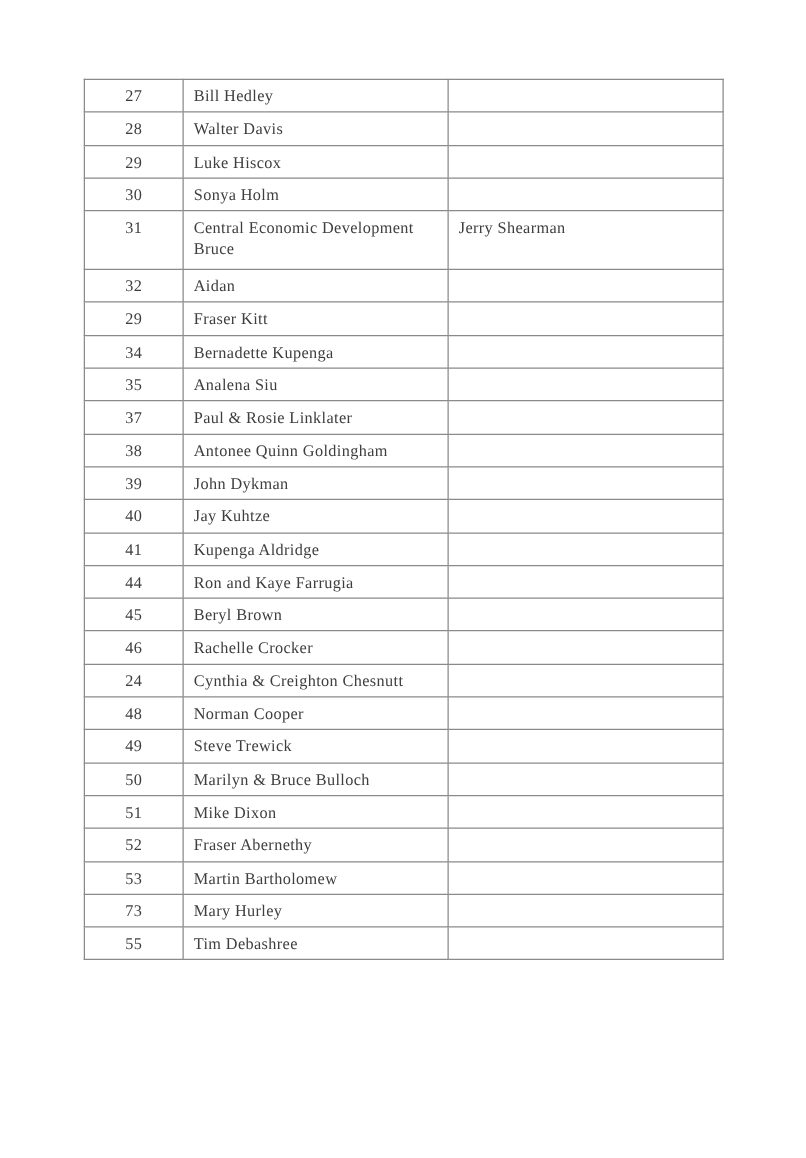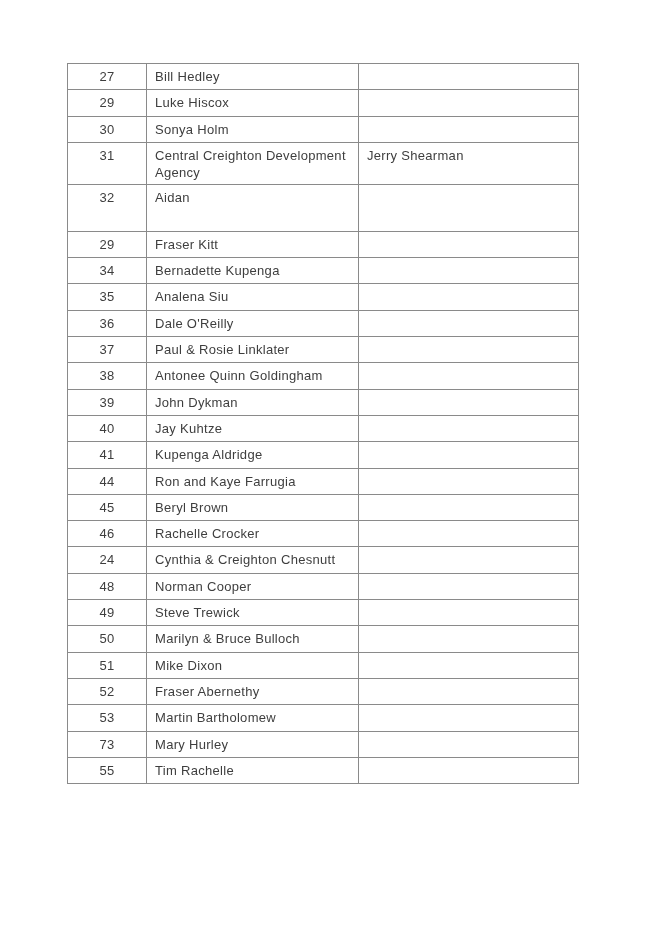--- a/index.html
+++ b/index.html
@@ -13,20 +13,21 @@
     height: 926px;
     background: var(--page-bg);
     font-family: "Liberation Sans", "DejaVu Sans", sans-serif;
     overflow: hidden;
   }
   .page {
     position: relative;
     width: 645px;
     height: 926px;
     background: var(--page-bg);
+    font-family: Liberation Serif, serif;
   }
   table.contact-table {
     position: absolute;
     left: 67px;
     top: 63px;
     width: 511px;
     border-collapse: collapse;
     table-layout: fixed;
   }
   table.contact-table td {
@@ -60,36 +61,41 @@
       <col class="c-name">
       <col class="c-notes">
     </colgroup>
     <tbody id="table-body">
   <tr>
     <td class="c-num">27</td>
     <td class="c-name">Bill Hedley</td>
     <td class="c-notes"></td>
   </tr>
 
+  <tr>
+    <td class="c-num">28</td>
+    <td class="c-name">Walter Davis</td>
+    <td class="c-notes"></td>
+  </tr>
 
   <tr>
     <td class="c-num">29</td>
     <td class="c-name">Luke Hiscox</td>
     <td class="c-notes"></td>
   </tr>
 
   <tr>
     <td class="c-num">30</td>
     <td class="c-name">Sonya Holm</td>
     <td class="c-notes"></td>
   </tr>
 
   <tr>
     <td class="c-num">31</td>
-    <td class="c-name">Central Creighton Development Agency</td>
+    <td class="c-name">Central Economic Development Bruce</td>
     <td class="c-notes">Jerry Shearman</td>
   </tr>
 
   <tr>
     <td class="c-num">32</td>
     <td class="c-name">Aidan</td>
     <td class="c-notes"></td>
   </tr>
 
   <tr>
@@ -103,25 +109,20 @@
     <td class="c-name">Bernadette Kupenga</td>
     <td class="c-notes"></td>
   </tr>
 
   <tr>
     <td class="c-num">35</td>
     <td class="c-name">Analena Siu</td>
     <td class="c-notes"></td>
   </tr>
 
-  <tr>
-    <td class="c-num">36</td>
-    <td class="c-name">Dale O'Reilly</td>
-    <td class="c-notes"></td>
-  </tr>
 
   <tr>
     <td class="c-num">37</td>
     <td class="c-name">Paul &amp; Rosie Linklater</td>
     <td class="c-notes"></td>
   </tr>
 
   <tr>
     <td class="c-num">38</td>
     <td class="c-name">Antonee Quinn Goldingham</td>
@@ -209,18 +210,18 @@
   </tr>
 
   <tr>
     <td class="c-num">73</td>
     <td class="c-name">Mary Hurley</td>
     <td class="c-notes"></td>
   </tr>
 
   <tr>
     <td class="c-num">55</td>
-    <td class="c-name">Tim Rachelle</td>
+    <td class="c-name">Tim Debashree</td>
     <td class="c-notes"></td>
   </tr>
 </tbody>
   </table>
 </div>
 
 </body></html>

